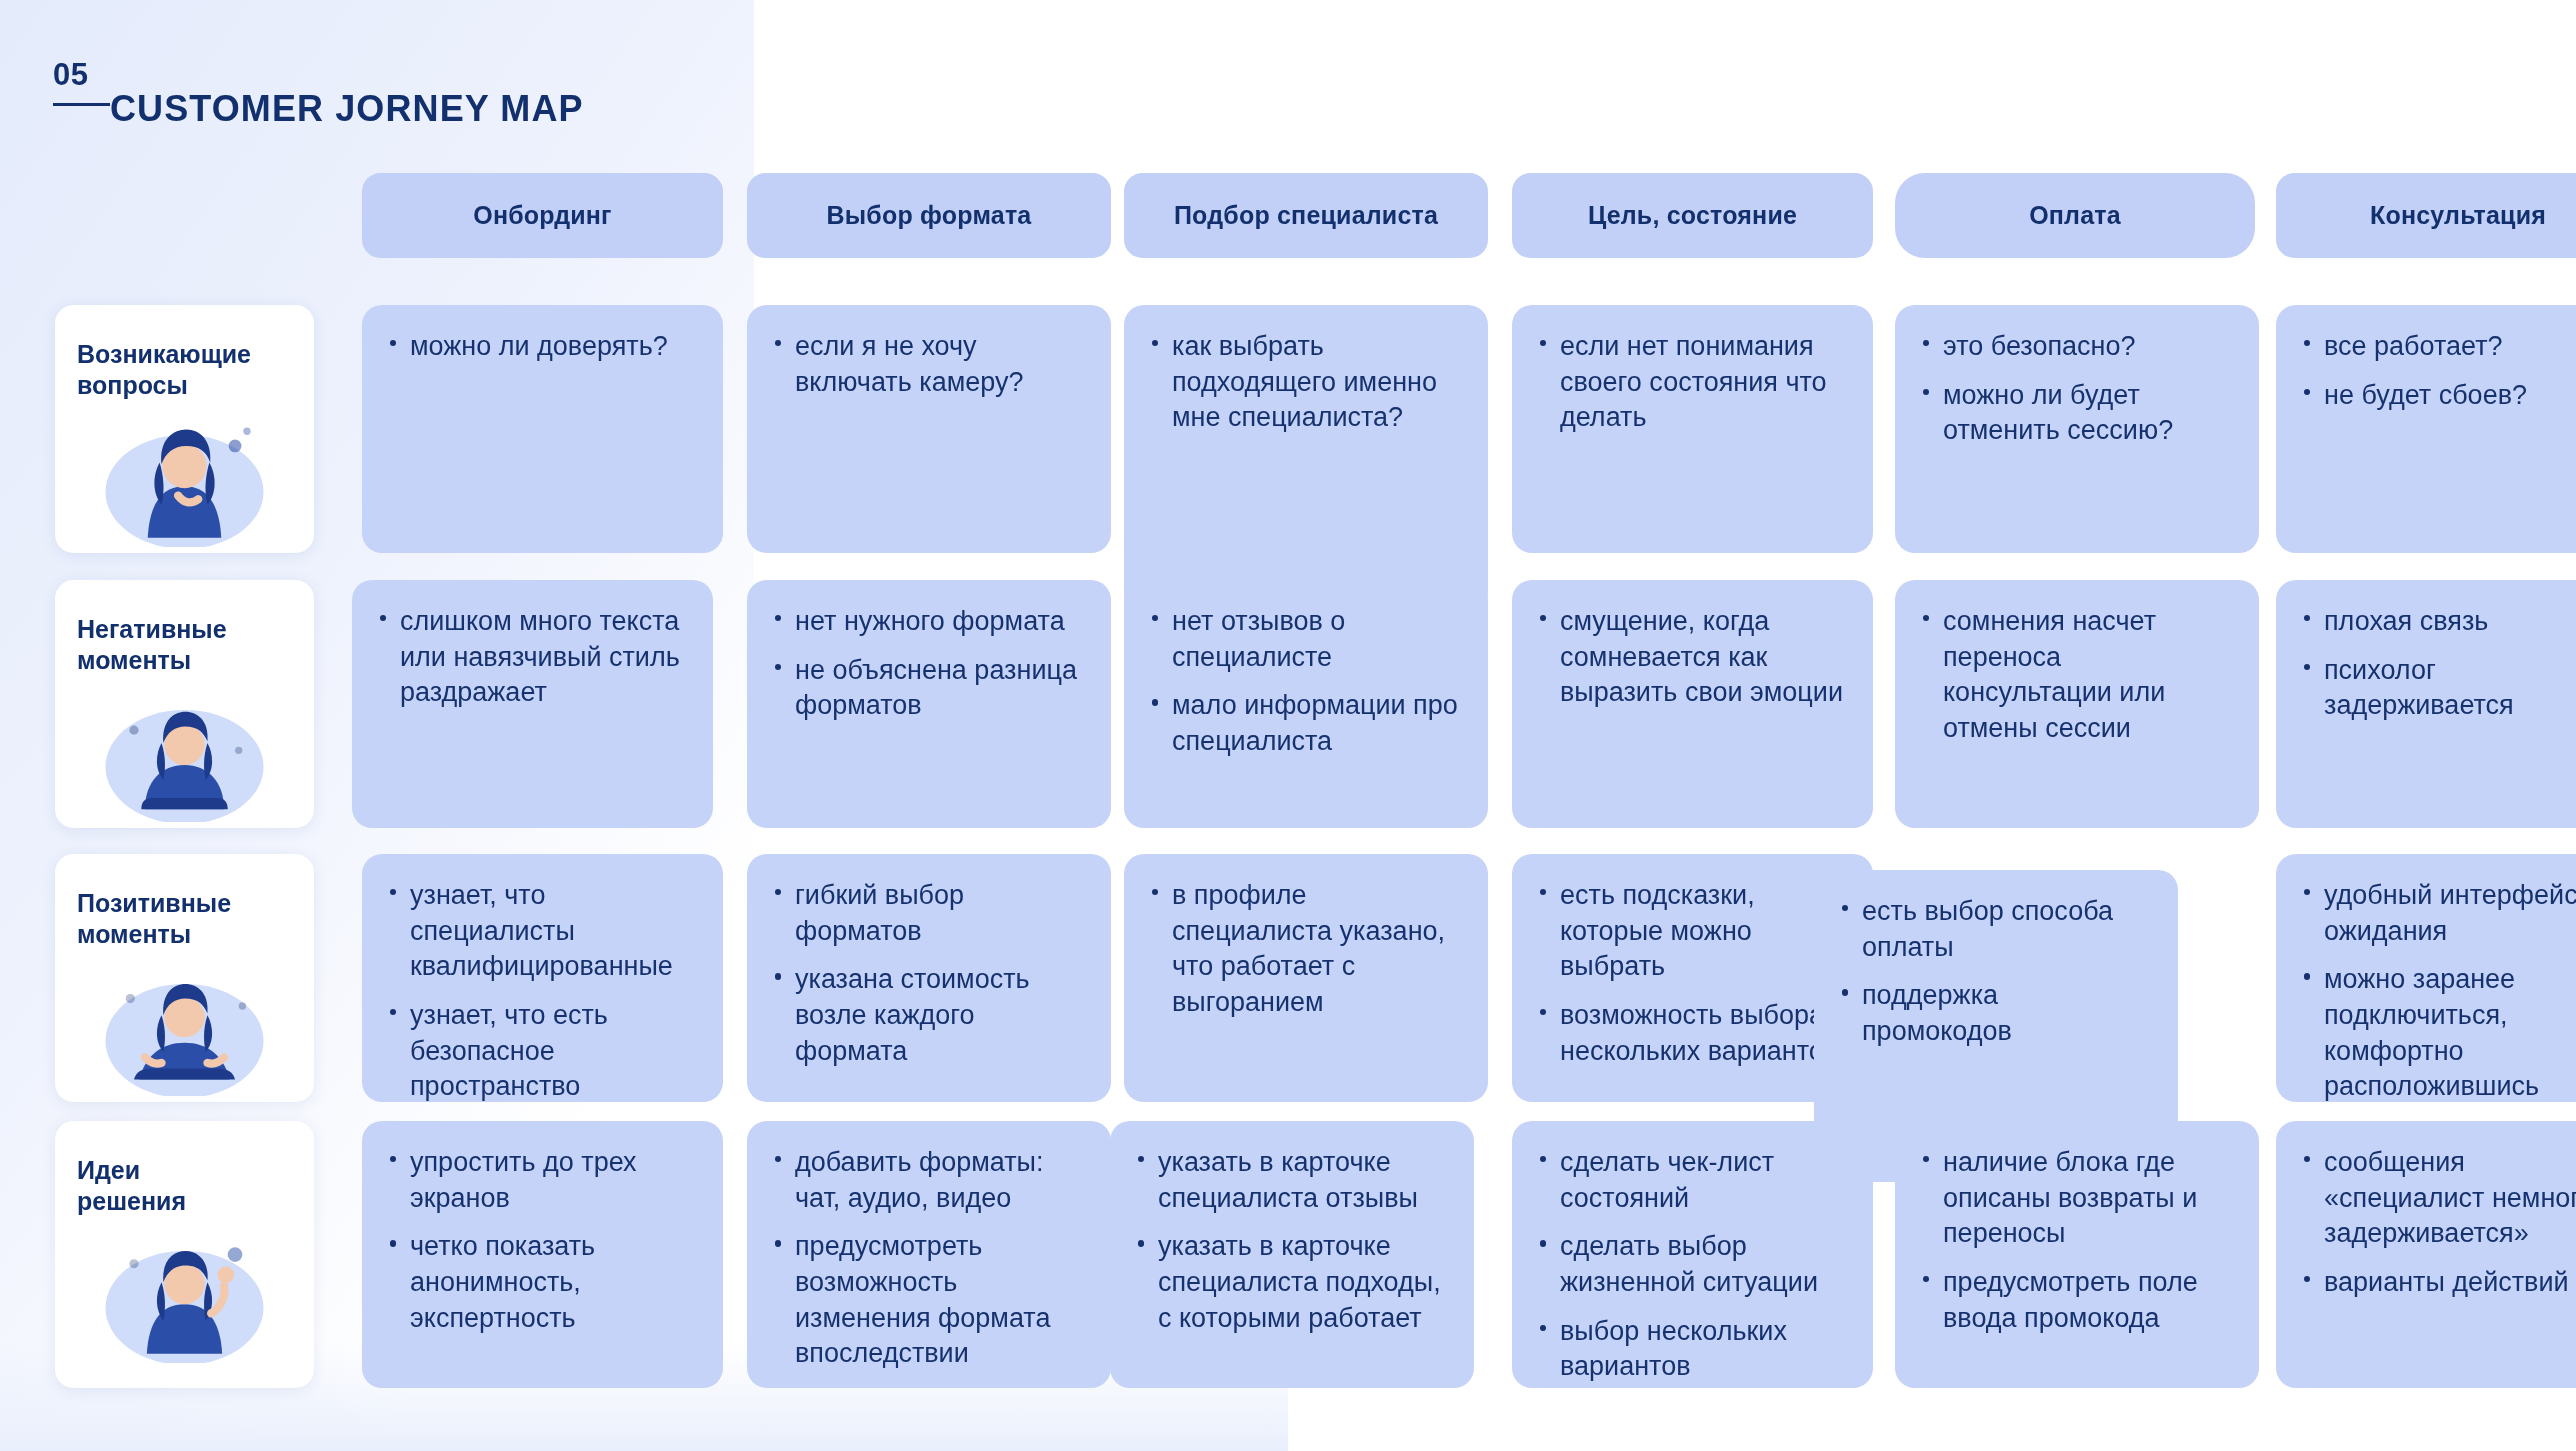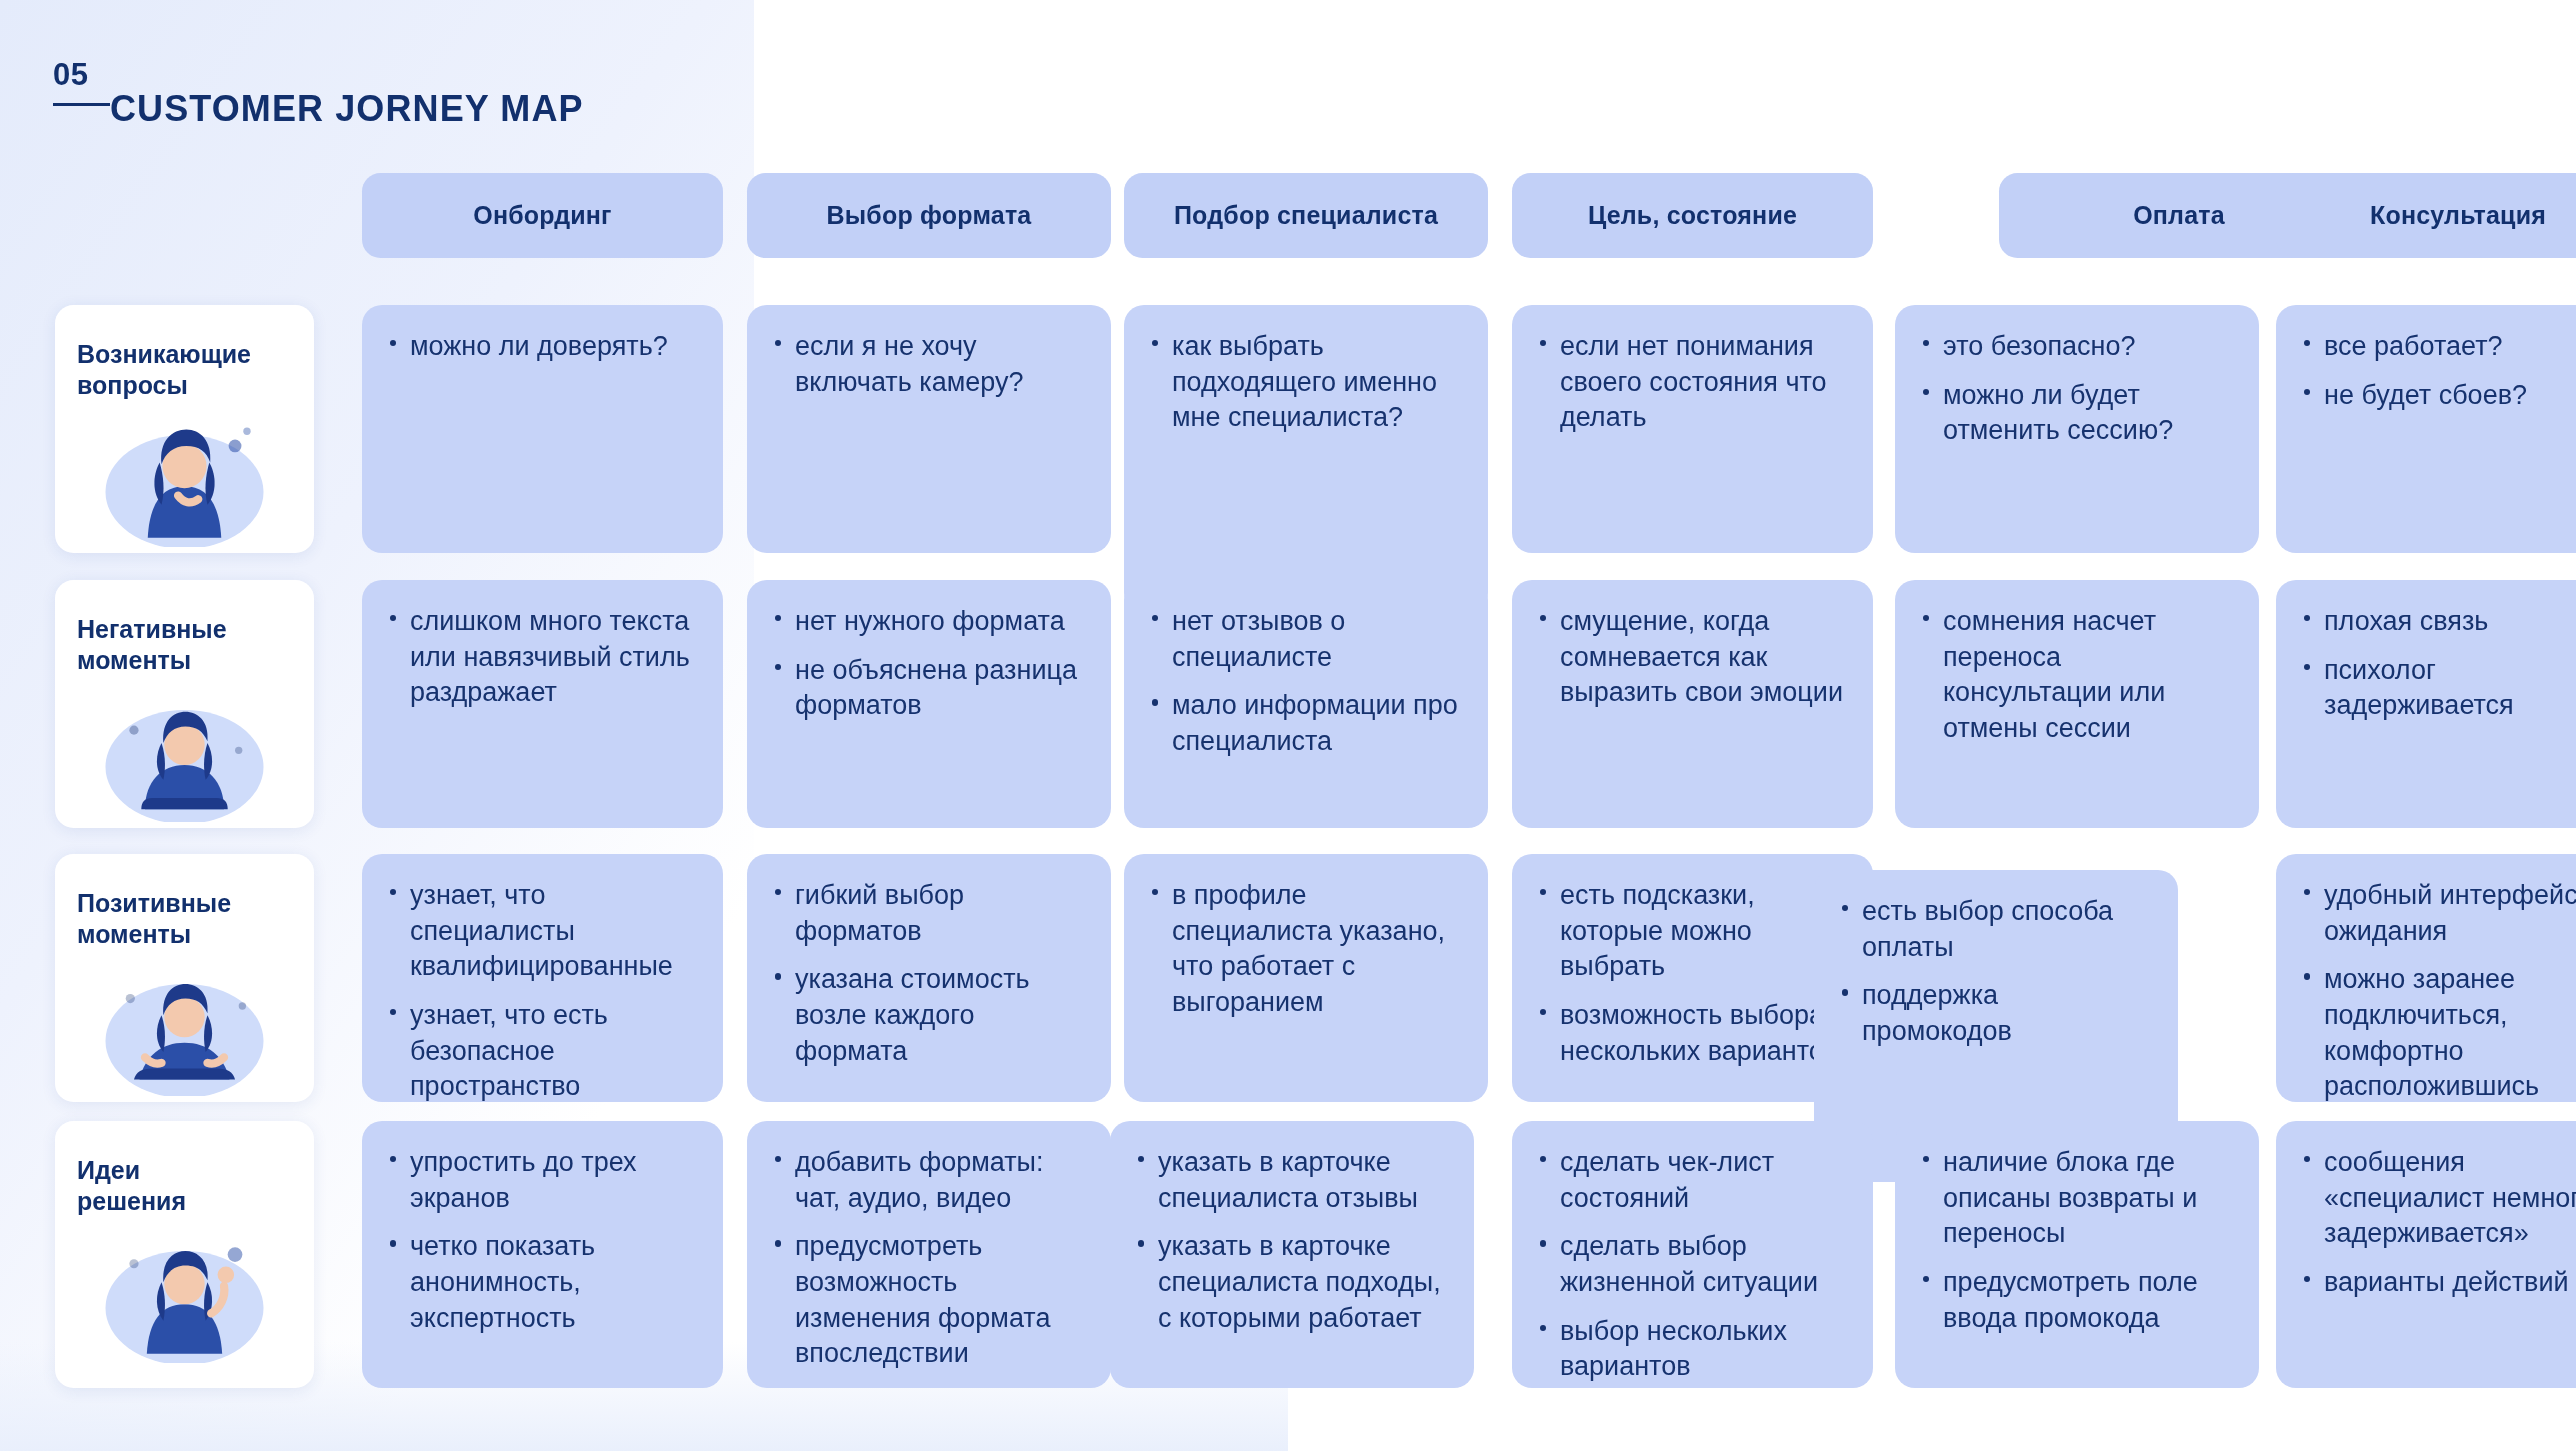--- a/index.html
+++ b/index.html
@@ -163,21 +163,21 @@
       </div>
       <div class="col-header" style="left: 747px; top: 173px; width: 364px;">
         <span>Выбор формата</span>
       </div>
       <div class="col-header" style="left: 1124px; top: 173px; width: 364px;">
         <span>Подбор специалиста</span>
       </div>
       <div class="col-header" style="left: 1512px; top: 173px; width: 361px;">
         <span>Цель, состояние</span>
       </div>
-      <div class="col-header" style="left: 1999px; top: 173px; width: 360px;">
+      <div class="col-header" style="left: 1895px; top: 173px; width: 360px; border-radius: 30px;">
         <span>Оплата</span>
       </div>
       <div class="col-header" style="left: 2276px; top: 173px; width: 364px;">
         <span>Консультация</span>
       </div>
       <div class="row-label" style="top: 305px; height: 248px;">
         <div class="rl-text">Возникающие
 вопросы</div>
         <div class="rl-art">
           <svg class="art-svg" width="175" height="147" viewBox="0 0 190 160" aria-hidden="true">
@@ -235,21 +235,21 @@
       <path d="M48 146h94c0-8-4-12-12-12H60c-8 0-12 4-12 12z" fill="#1e3a8a"></path>
       <circle cx="95" cy="76" r="22" fill="#f3c9ae"></circle>
       <path d="M72 74c-2-24 11-34 24-34s26 10 24 32c-5-11-12-16-24-16s-20 7-24 18z" fill="#1e3a8a"></path>
       <path d="M70 74c-7 13-7 30 2 40 3-14 2-28-2-40z" fill="#1e3a8a"></path>
       <path d="M120 74c7 13 7 30-2 40-3-14-2-28 2-40z" fill="#1e3a8a"></path>
       <circle cx="40" cy="60" r="5" fill="#16326e" opacity=".35"></circle>
       <circle cx="154" cy="82" r="4" fill="#16326e" opacity=".3"></circle>
     </svg>
         </div>
       </div>
-      <div class="cell" style="left: 362px; top: 580px; width: 361px; height: 248px;">
+      <div class="cell" style="left: 352px; top: 580px; width: 361px; height: 248px;">
         <ul>
           <li>слишком много текста или навязчивый стиль раздражает</li>
         </ul>
       </div>
       <div class="cell" style="left: 747px; top: 580px; width: 364px; height: 248px;">
         <ul>
           <li>нет нужного формата</li>
           <li>не объяснена разница форматов</li>
         </ul>
       </div>

